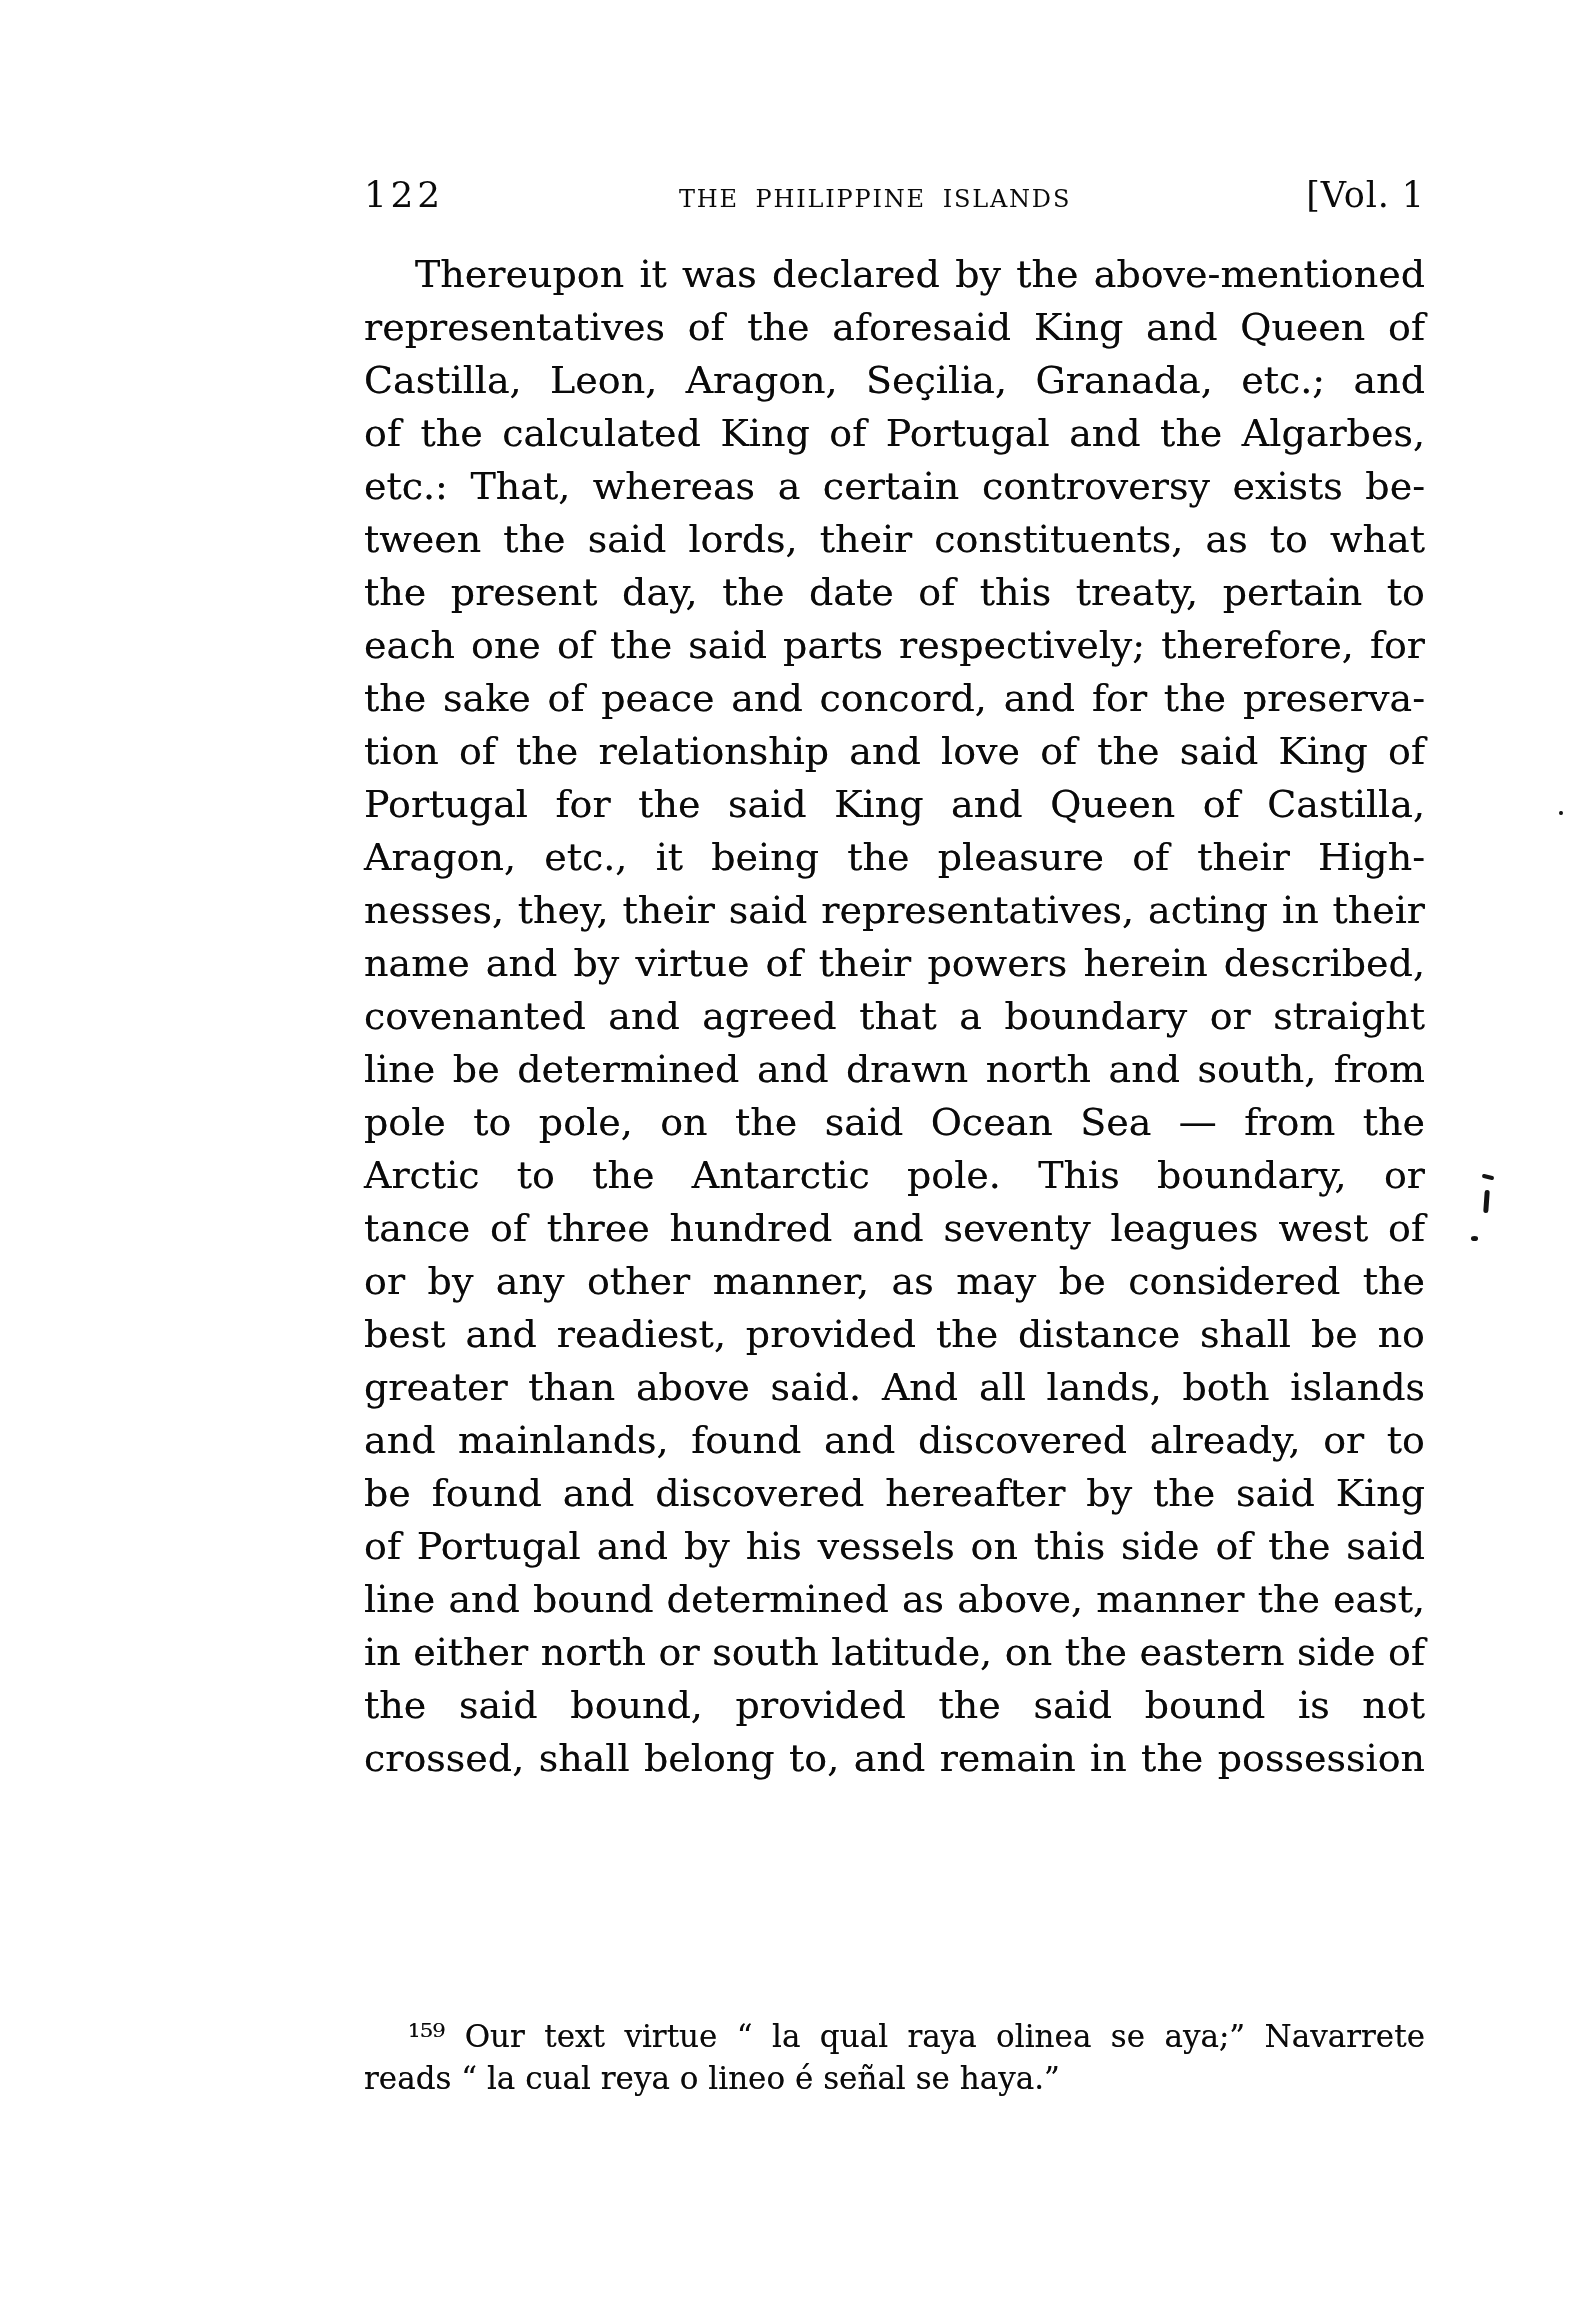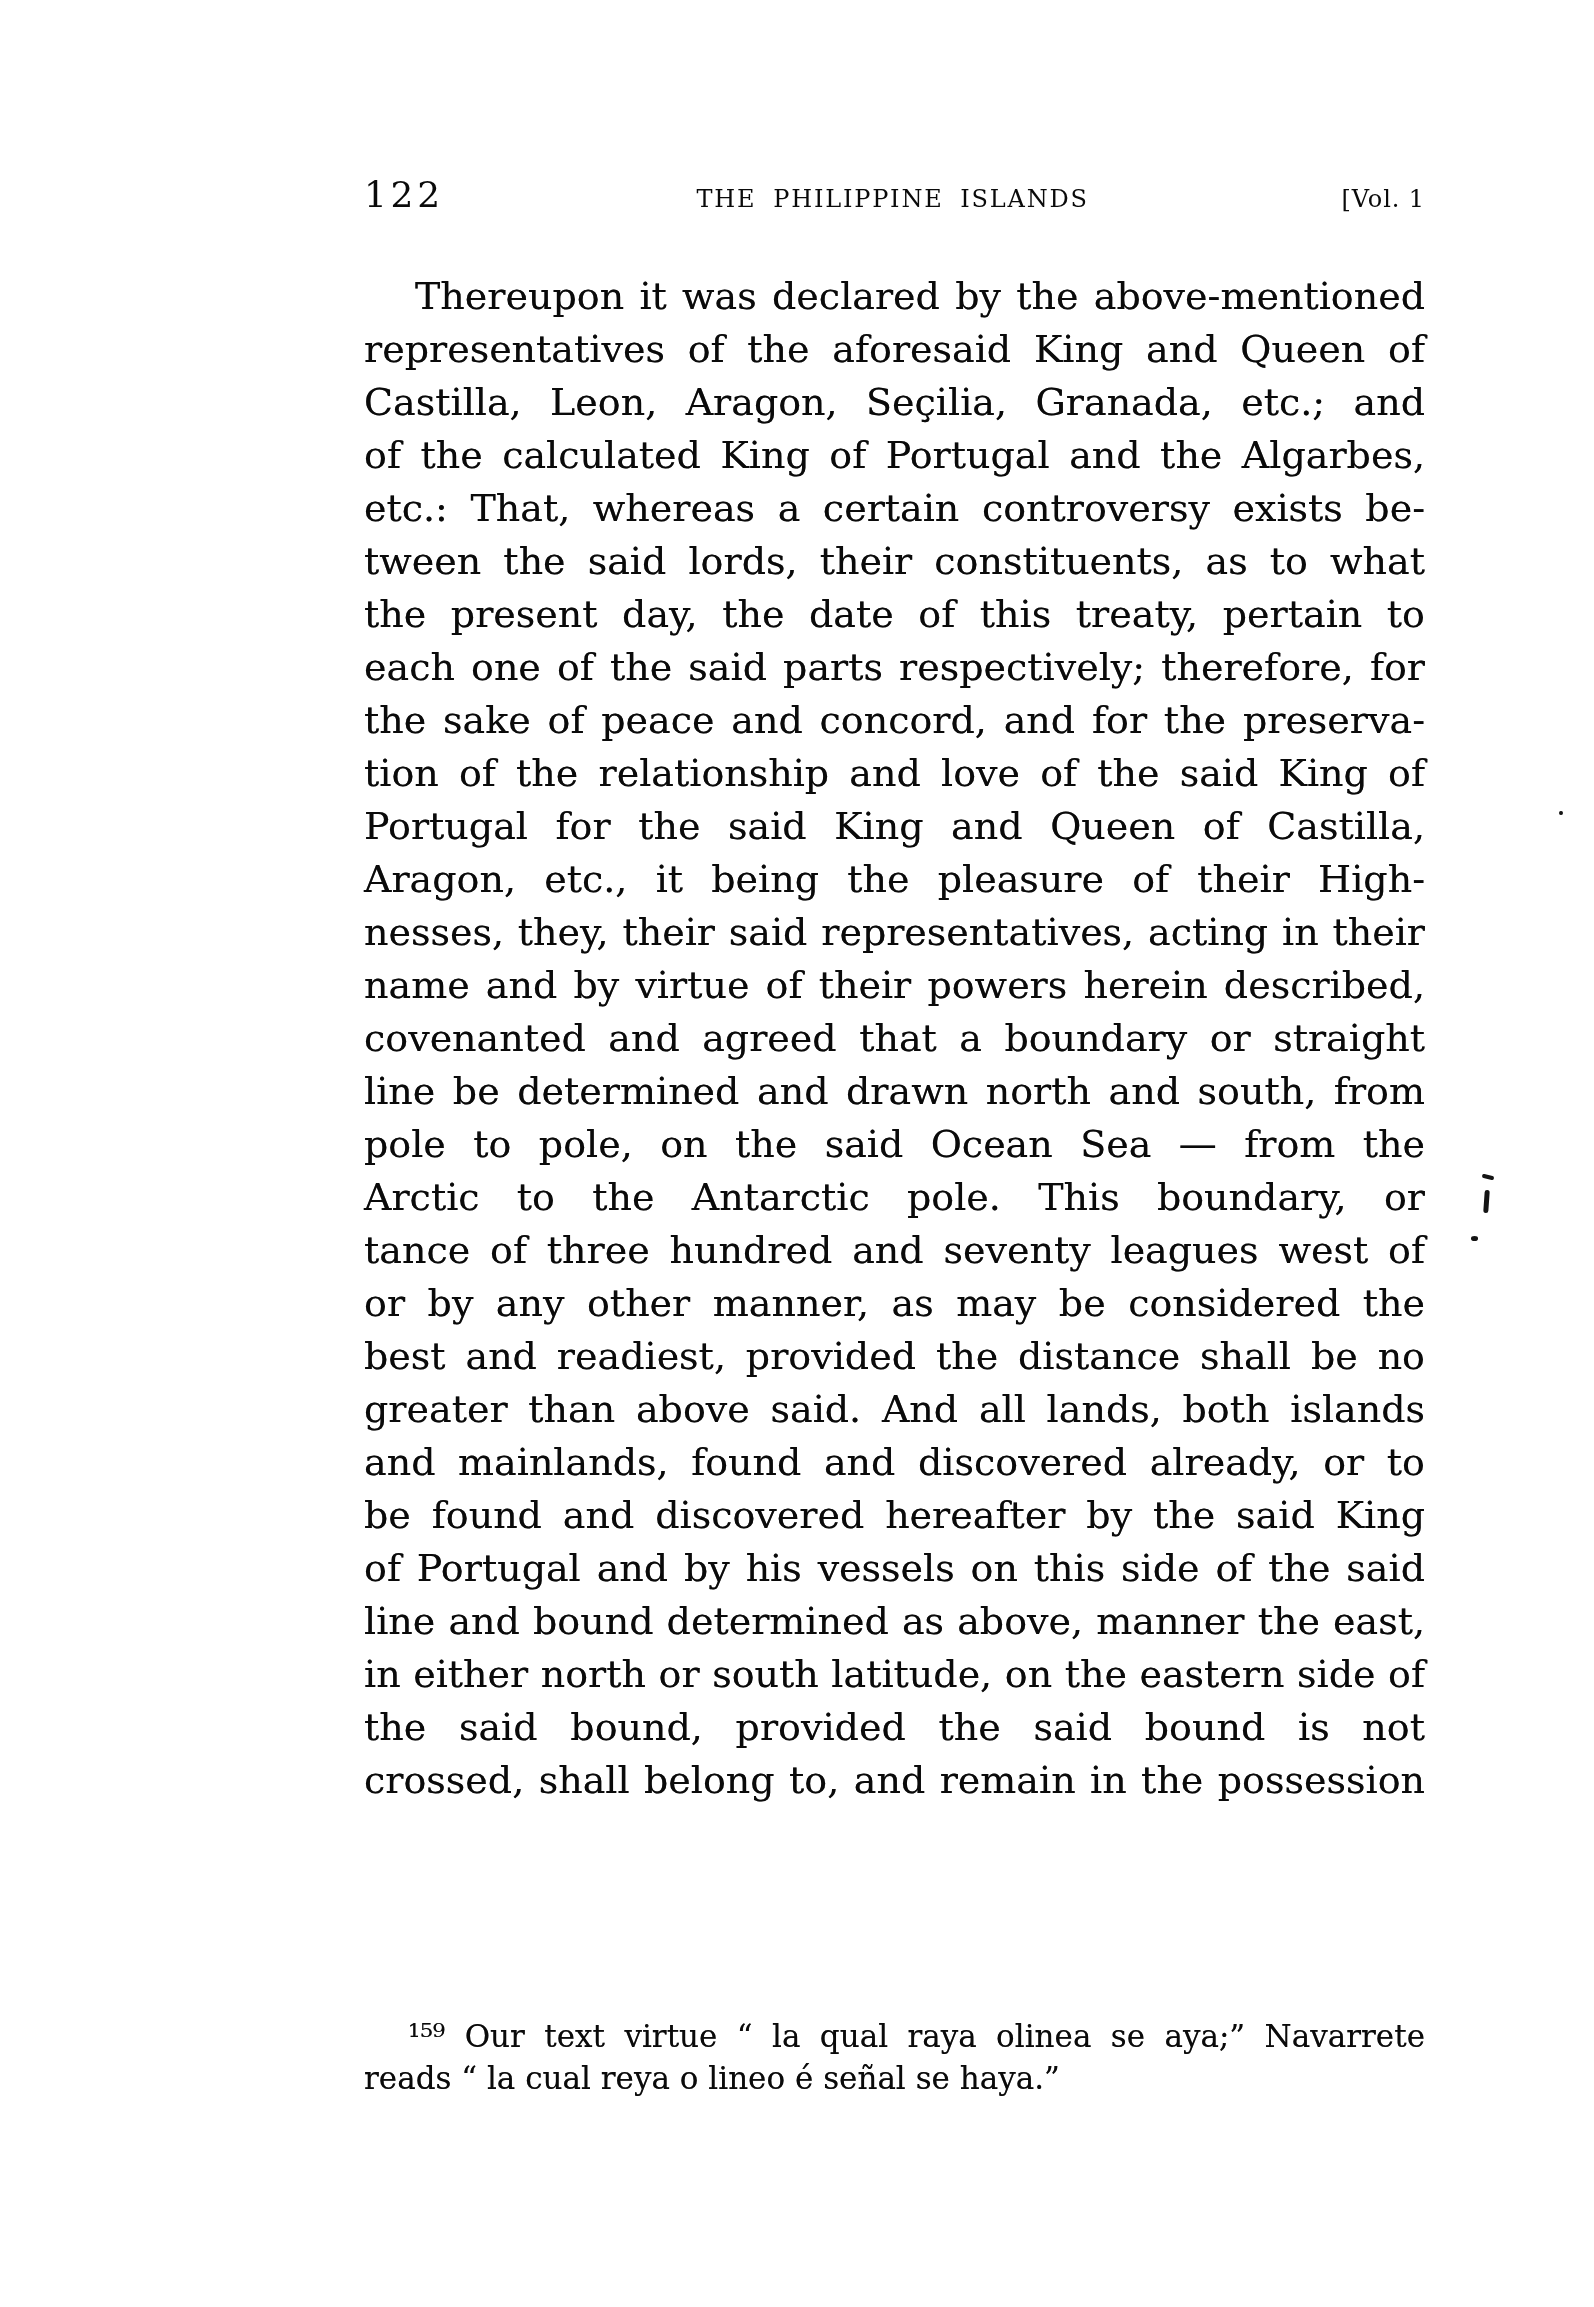--- a/index.html
+++ b/index.html
@@ -32,29 +32,29 @@
   .running-head .page-number {
     font-size: 36px;
     letter-spacing: 3.7px;
   }
   .running-head .running-title {
     font-size: 24px;
     letter-spacing: 1.8px;
     word-spacing: 7.4px;
   }
   .running-head .volume-label {
-    font-size: 24px;
+    font-size: 35px;
     letter-spacing: 0.9px;
     text-align: center;
   }
   
   .body-text {
     position: absolute;
     left: 364px;
-    top: 270px;
+    top: 248px;
     width: 1061px;
     text-shadow: 0 0 0.5px rgba(0,0,0,0.55);
   }
   .body-text .line {
     font-size: 38px;
     line-height: 53px;
     height: 53px;
     text-align: justify;
     text-align-last: justify;
   }

